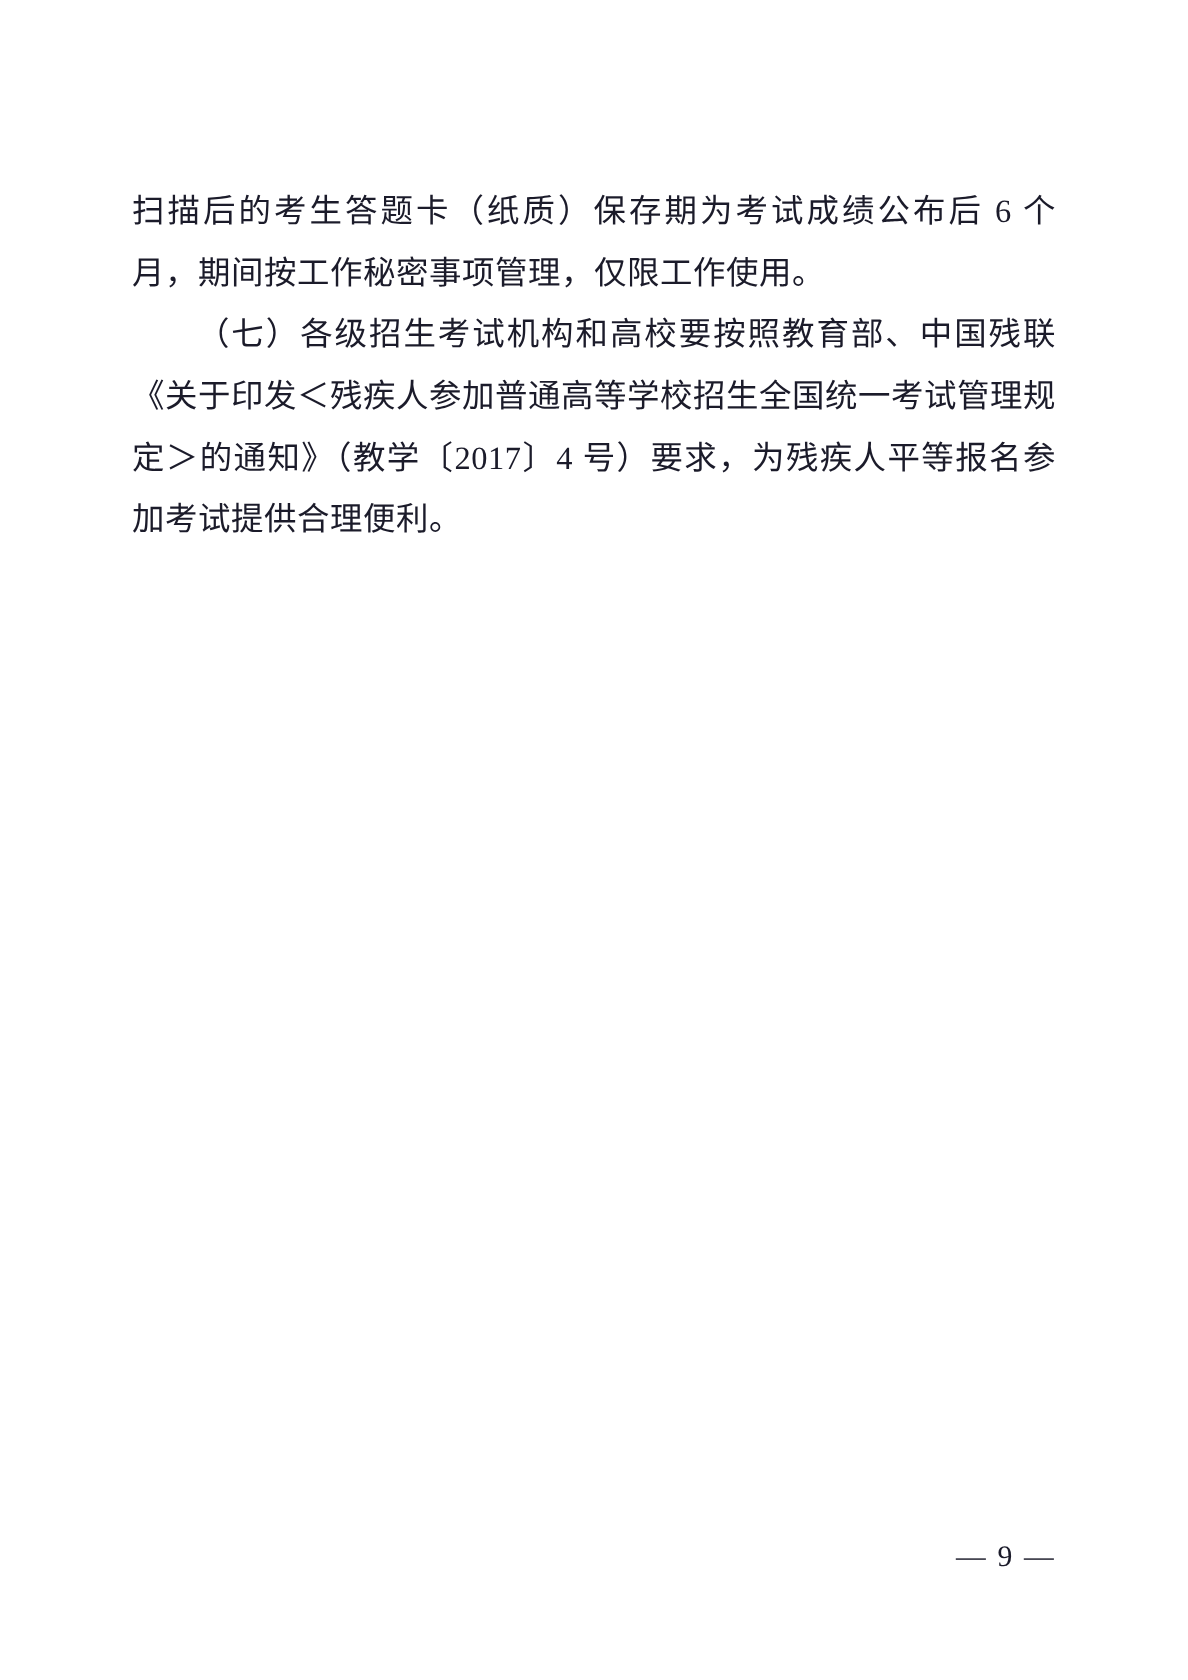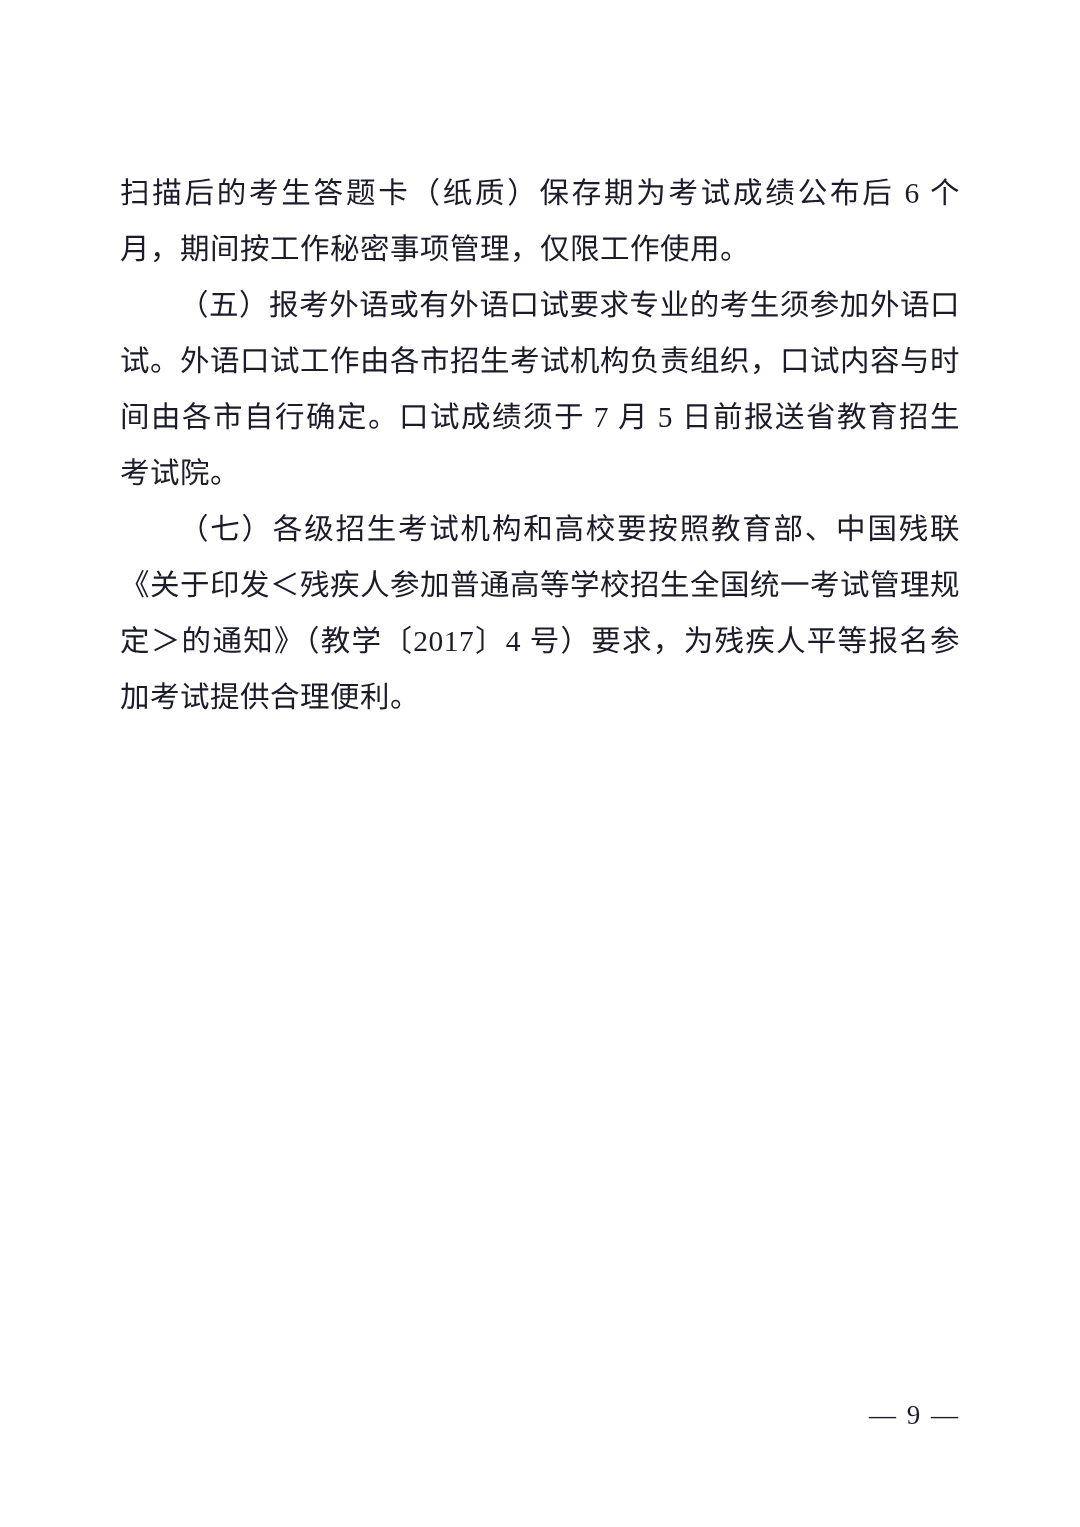--- a/index.html
+++ b/index.html
@@ -48,17 +48,16 @@
     letter-spacing: 2px;
     color: #1b1b2a;
   }
 </style>
 </head>
 <body>
 
 <div class="page">
   <div class="doc-body">
     <p class="para">扫描后的考生答题卡（纸质）保存期为考试成绩公布后 6 个月，期间按工作秘密事项管理，仅限工作使用。</p>
-    <p class="para indent">（五）报考外语或有外语口试要求专业的考生须参加外语口试。外语口试工作由各市招生考试机构负责组织，口试内容与时间由各市自行确定。口试成绩须于 7 月 5 日前报送省教育招生考试院。</p>
     <p class="para indent">（七）各级招生考试机构和高校要按照教育部、中国残联《关于印发＜残疾人参加普通高等学校招生全国统一考试管理规定＞的通知》（教学〔2017〕4 号）要求，为残疾人平等报名参加考试提供合理便利。</p>
   </div>
   <div class="page-number">— 9 —</div>
 </div>
 
 </body></html>

